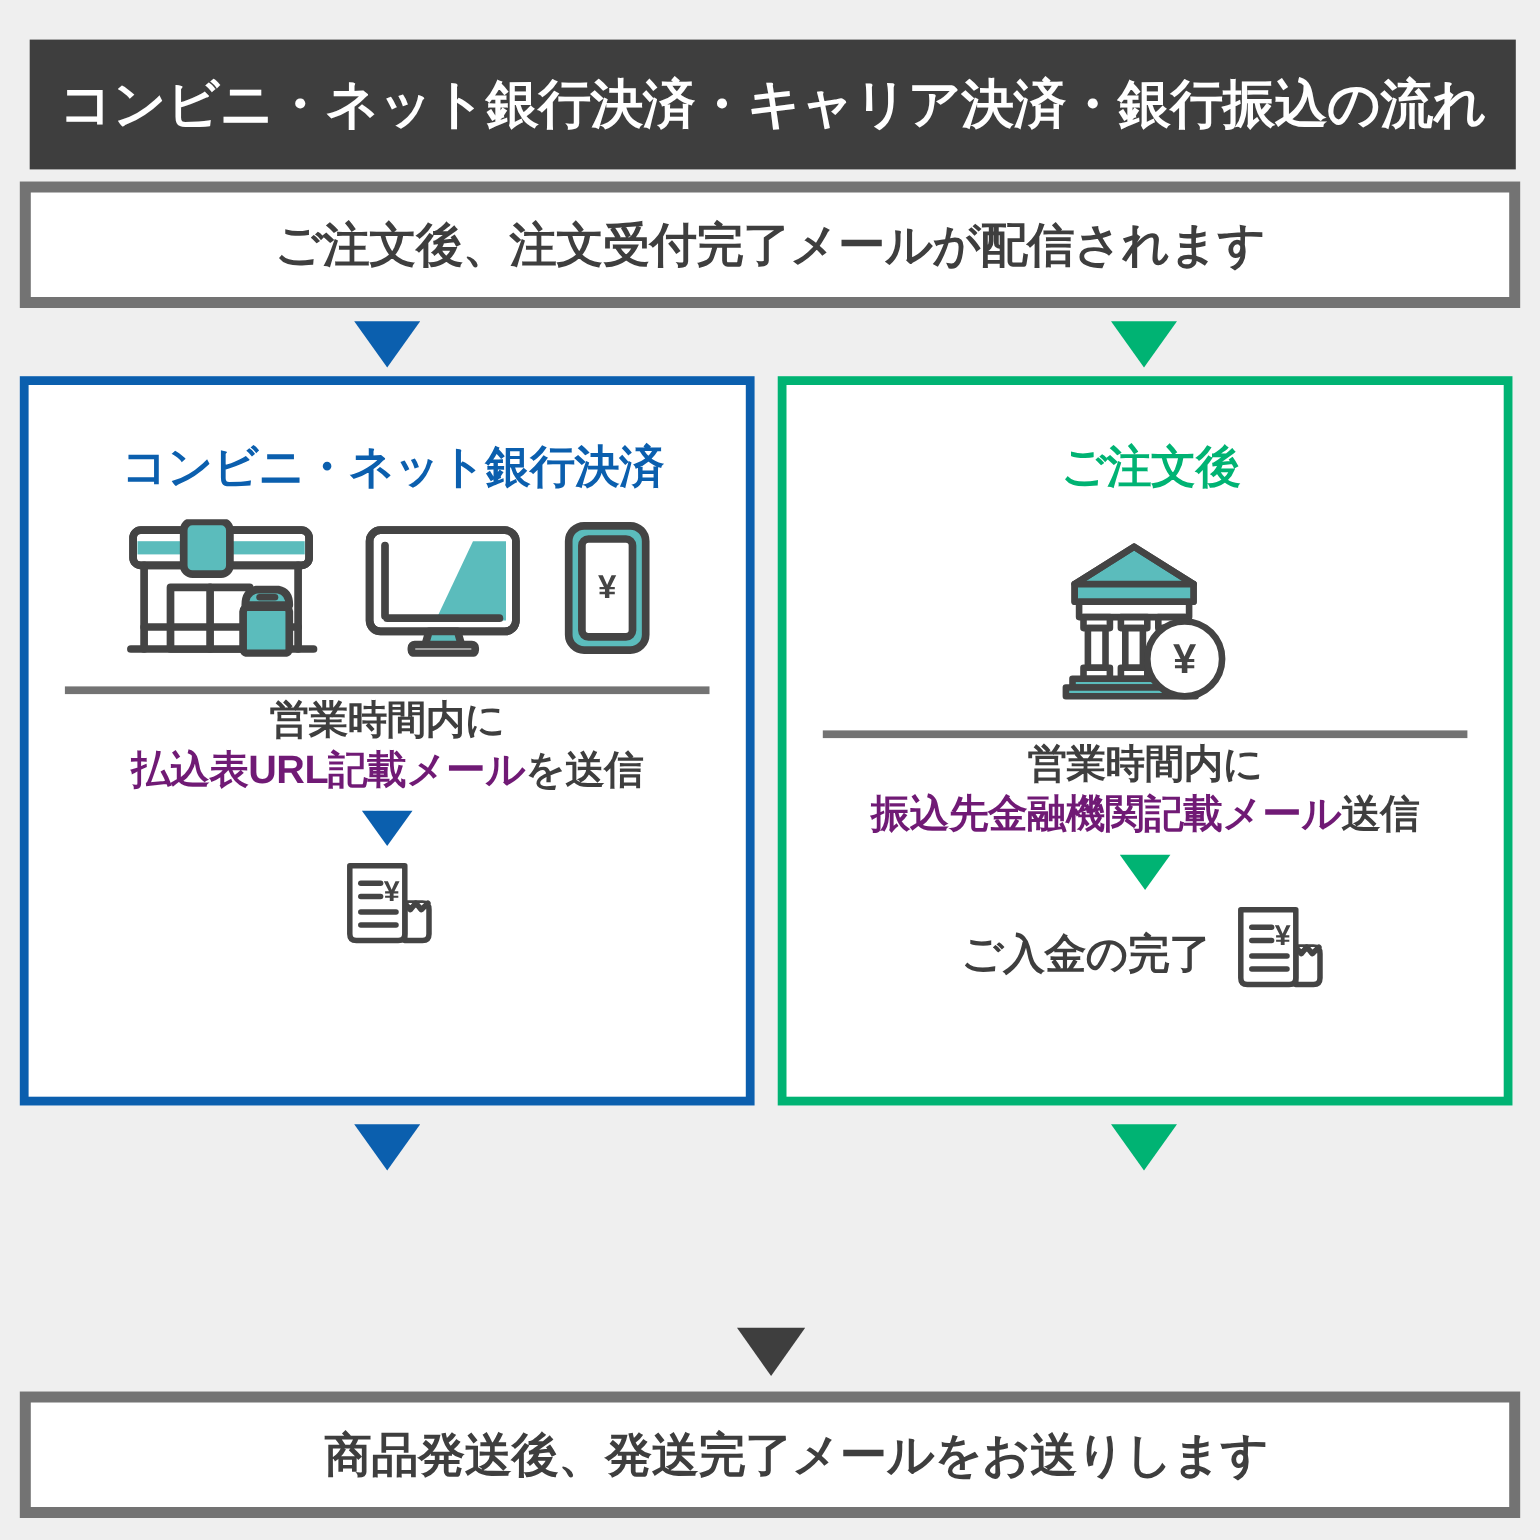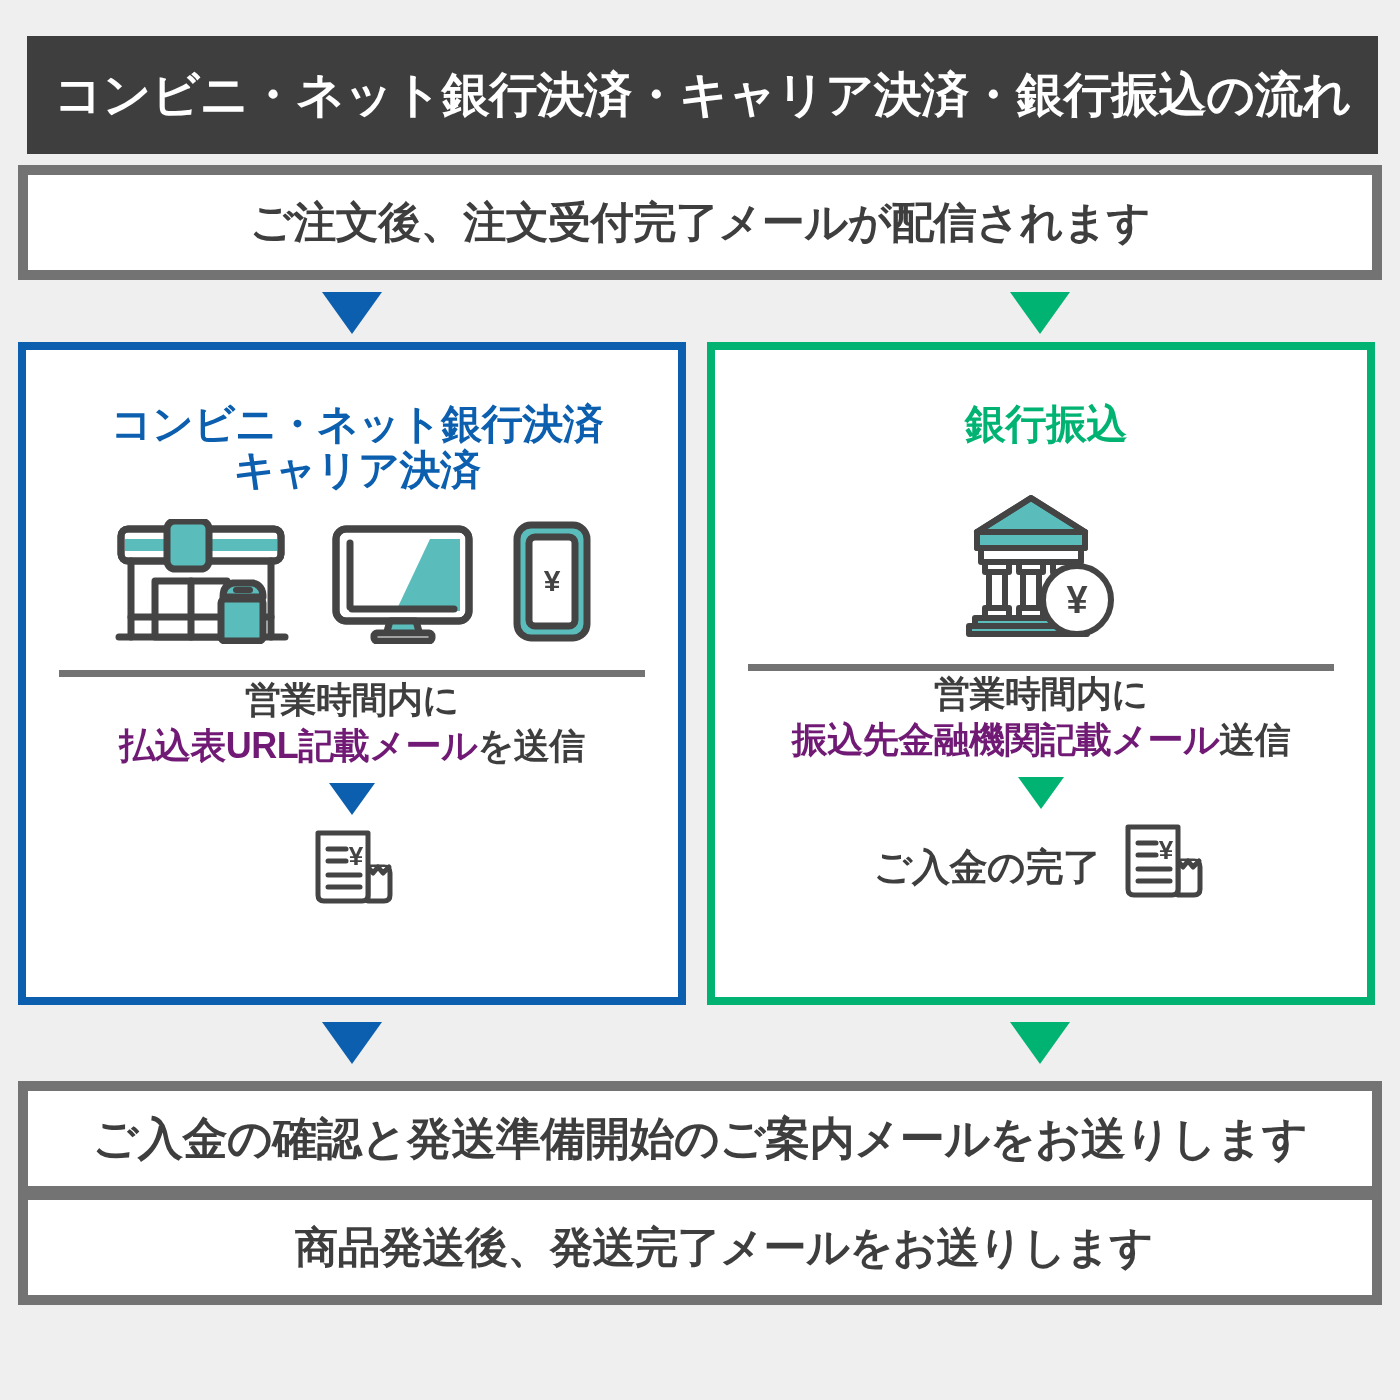--- a/index.html
+++ b/index.html
@@ -55,21 +55,21 @@
   .gray-box-text {
     color: #3e3e3e;
     font-size: 43px;
     font-weight: bold;
     white-space: nowrap;
     letter-spacing: -0.5px;
   }
 
   #box-order      { left: 18px; top: 165px;  width: 1364px; height: 115px; text-align: center; }
   #box-confirm    { left: 18px; top: 1081px; width: 1364px; height: 115px; }
-  #box-shipped    { left: 18px; top: 1190px; width: 1364px; height: 115px; padding-left: 48px; }
+  #box-shipped    { left: 18px; top: 1265px; width: 1364px; height: 115px; padding-left: 48px; }
   #box-confirm .gray-box-text { font-size: 45px; }
 
   
   .arrow {
     position: absolute;
     width: 0;
     height: 0;
     border-left: 30px solid transparent;
     border-right: 30px solid transparent;
   }
@@ -176,21 +176,20 @@
     <div class="gray-box-text">ご注文後、注文受付完了メールが配信されます</div>
   </div>
 
   <div class="arrow blue" id="arrow-left-top"></div>
   <div class="arrow green" id="arrow-right-top"></div>
 
   <div class="method-panel" id="panel-konbini">
 
     <div class="panel-heading">
       <span>コンビニ・ネット銀行決済</span><br>
-      <span>キャリア決済</span>
     </div>
 
     <div class="icon-row">
 
       <span>
         <svg width="185" height="125" viewBox="0 0 185 125" fill="none">
           <g stroke="#444" stroke-width="7" stroke-linecap="round" stroke-linejoin="round">
 
             <rect x="12" y="10" width="160" height="32" rx="7" fill="#fff"></rect>
             <rect x="16" y="20" width="152" height="12" fill="#5bbcbc" stroke="none"></rect>
@@ -268,21 +267,21 @@
           <text x="50" y="40" font-family="&quot;Liberation Sans&quot;, sans-serif" font-size="26" font-weight="bold" fill="#444" text-anchor="middle">¥</text>
         </svg>
       </span>
     </div>
 
   </div>
 
   <div class="method-panel" id="panel-furikomi">
 
     <div class="panel-heading">
-      <span>銀行振込</span>
+      <span>ご注文後</span>
     </div>
 
     <div class="icon-row">
 
       <span>
         <svg width="172" height="150" viewBox="0 0 172 150" fill="none">
           <g stroke="#444" stroke-width="6" stroke-linecap="round" stroke-linejoin="round">
 
             <path d="M22 44 L76 10 L130 44 v16 H22 z" fill="#5bbcbc"></path>
             <path d="M22 44 L76 10 L130 44" fill="none"></path>
@@ -341,23 +340,20 @@
           <text x="50" y="40" font-family="&quot;Liberation Sans&quot;, sans-serif" font-size="26" font-weight="bold" fill="#444" text-anchor="middle">¥</text>
         </svg>
       </span>
     </div>
 
   </div>
 
   <div class="arrow blue" id="arrow-left-bot"></div>
   <div class="arrow green" id="arrow-right-bot"></div>
 
-  <div class="gray-box" id="box-confirm">
-    <div class="gray-box-text">ご入金の確認と発送準備開始のご案内メールをお送りします</div>
-  </div>
 
   <div class="arrow dark" id="arrow-final"></div>
 
   <div class="gray-box" id="box-shipped">
     <div class="gray-box-text">商品発送後、発送完了メールをお送りします</div>
   </div>
 
 </div>
 
 </body></html>

